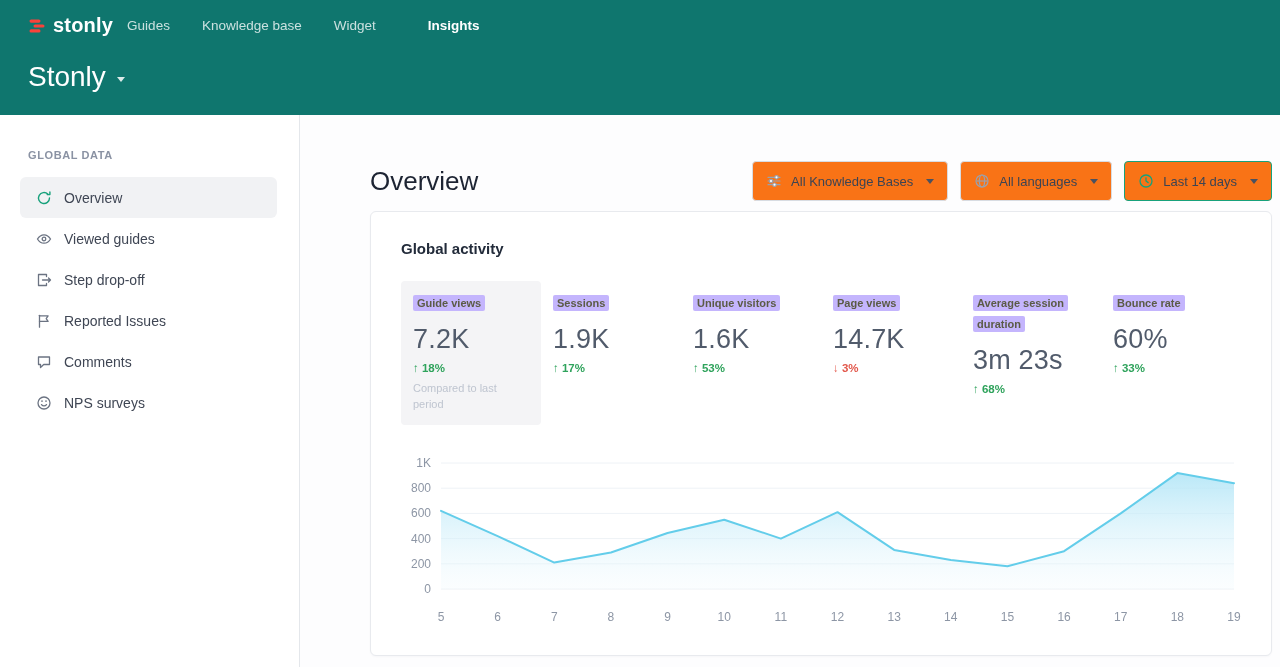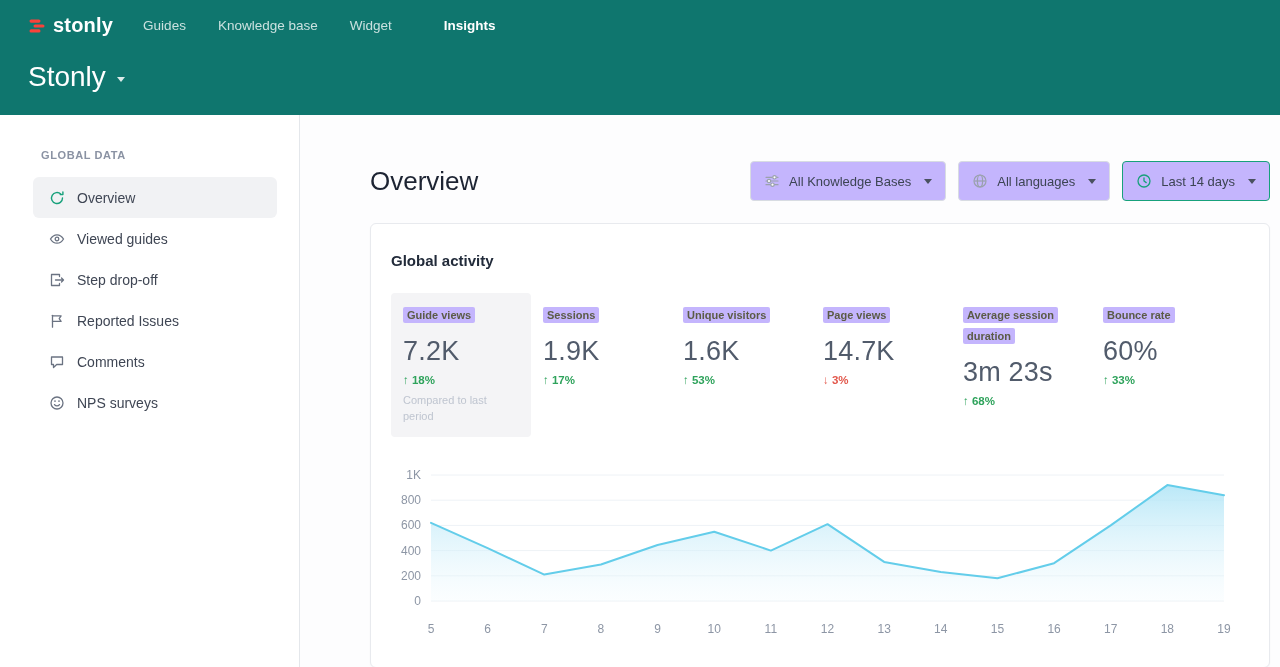--- a/index.html
+++ b/index.html
@@ -4,46 +4,46 @@
 <style>
   * { margin:0; padding:0; box-sizing:border-box; }
   html,body { width:1280px; height:667px; overflow:hidden; background:#fff;
     font-family:"Liberation Sans","DejaVu Sans",sans-serif; }
 
   
   .topbar { height:115px; background:#0f766e; color:#fff; }
   .topnav-row { display:flex; align-items:center; padding:14px 0 0 28px; }
   .logo { display:flex; align-items:center; gap:7px; cursor:pointer; }
   .logo-text { font-size:20px; font-weight:700; letter-spacing:.2px; color:#fff; }
-  .topnav { display:flex; align-items:center; gap:32px; margin-left:30px; }
+  .topnav { display:flex; align-items:center; gap:32px; margin-left:14px; }
   .topnav-item { font-size:13.5px; color:rgba(255,255,255,.78); cursor:pointer; }
   .topnav-item.active { color:#fff; font-weight:700;padding-left:20px; }
   .workspace-row { display:flex; align-items:center; gap:11px; margin:24px 0 0 28px; }
   .workspace-name { font-size:28px; font-weight:500; }
   .caret { width:0; height:0; border-left:4px solid transparent; border-right:4px solid transparent; border-top:5px solid #4a5160; }
   .workspace-caret { border-top-color:rgba(255,255,255,.85); border-left-width:4px; border-right-width:4px; margin-top:4px; }
 
   
   .page { display:flex; height:552px; }
-  .sidebar { width:300px; min-width:300px; border-right:1px solid #e4e7eb; background:#fff; padding-top:34px;padding-left:13px; }
+  .sidebar { width:300px; min-width:300px; border-right:1px solid #e4e7eb; background:#fff; padding-top:34px; }
   .section-label { font-size:11px; letter-spacing:.6px; color:#8a92a3; font-weight:700; margin:0 0 16px 28px; }
   .side-item { display:flex; align-items:center; gap:12px; height:41px; margin:0 22px 0 20px; padding-left:16px; border-radius:6px; font-size:14px; color:#3f4654; cursor:pointer; }
   .side-item.active { background:#f1f2f4; }
   .side-icon { width:16px; height:16px; display:inline-flex; }
 
   .main { flex:1; padding:0 10px 0 70px; background:#fdfdfe; }
   .main-header { display:flex; justify-content:space-between; align-items:center; margin-top:46px; }
   .page-title { font-size:26px; font-weight:500; color:#1d2433; }
   .filters { display:flex; gap:12px; }
-  .filter-btn { display:inline-flex; align-items:center; gap:9px; height:40px; padding:0 13px; background:#c4b5fd; border:1px solid #d8dce2; border-radius:4px; font-size:13px; color:#3c4453; cursor:pointer; font-family:inherit; }
+  .filter-btn { display:inline-flex; align-items:center; gap:9px; height:40px; padding:0 13px; background:#f97316; border:1px solid #d8dce2; border-radius:4px; font-size:13px; color:#3c4453; cursor:pointer; font-family:inherit; }
   .filter-btn.green { border-color:#17a17b; }
   .filter-btn .caret { margin-left:4px; }
 
   
-  .card { margin-top:22px; background:#fff; border:1px solid #e8eaee; border-radius:6px; padding:28px 20px; box-shadow:0 1px 2px rgba(20,30,60,.03); }
+  .card { margin-top:10px; background:#fff; border:1px solid #e8eaee; border-radius:6px; padding:28px 30px; box-shadow:0 1px 2px rgba(20,30,60,.03); }
   .card-title { font-size:15px; font-weight:700; color:#222b3a; }
 
   .metrics { display:flex; margin-top:24px; }
   .metric { width:140px; padding:12px; border-radius:4px; }
   .metric.selected { background:#f4f4f6; }
   .metric-label { display:inline; background:#c4b5fd; padding:2px 4px; font-size:11px; font-weight:600; color:#5b5b46; line-height:1.8; border-radius:2px; -webkit-box-decoration-break:clone; box-decoration-break:clone; }
   .metric-value { font-size:27px; font-weight:400; color:#515b6b; margin-top:10px; letter-spacing:.2px; }
   .metric-delta { margin-top:7px; font-size:11.5px; font-weight:700; color:#2fa35c; }
   .metric-delta.down { color:#e2574b; }
   .metric-note { margin-top:7px; font-size:11px; color:#bfc5d0; line-height:1.45; max-width:106px; }

